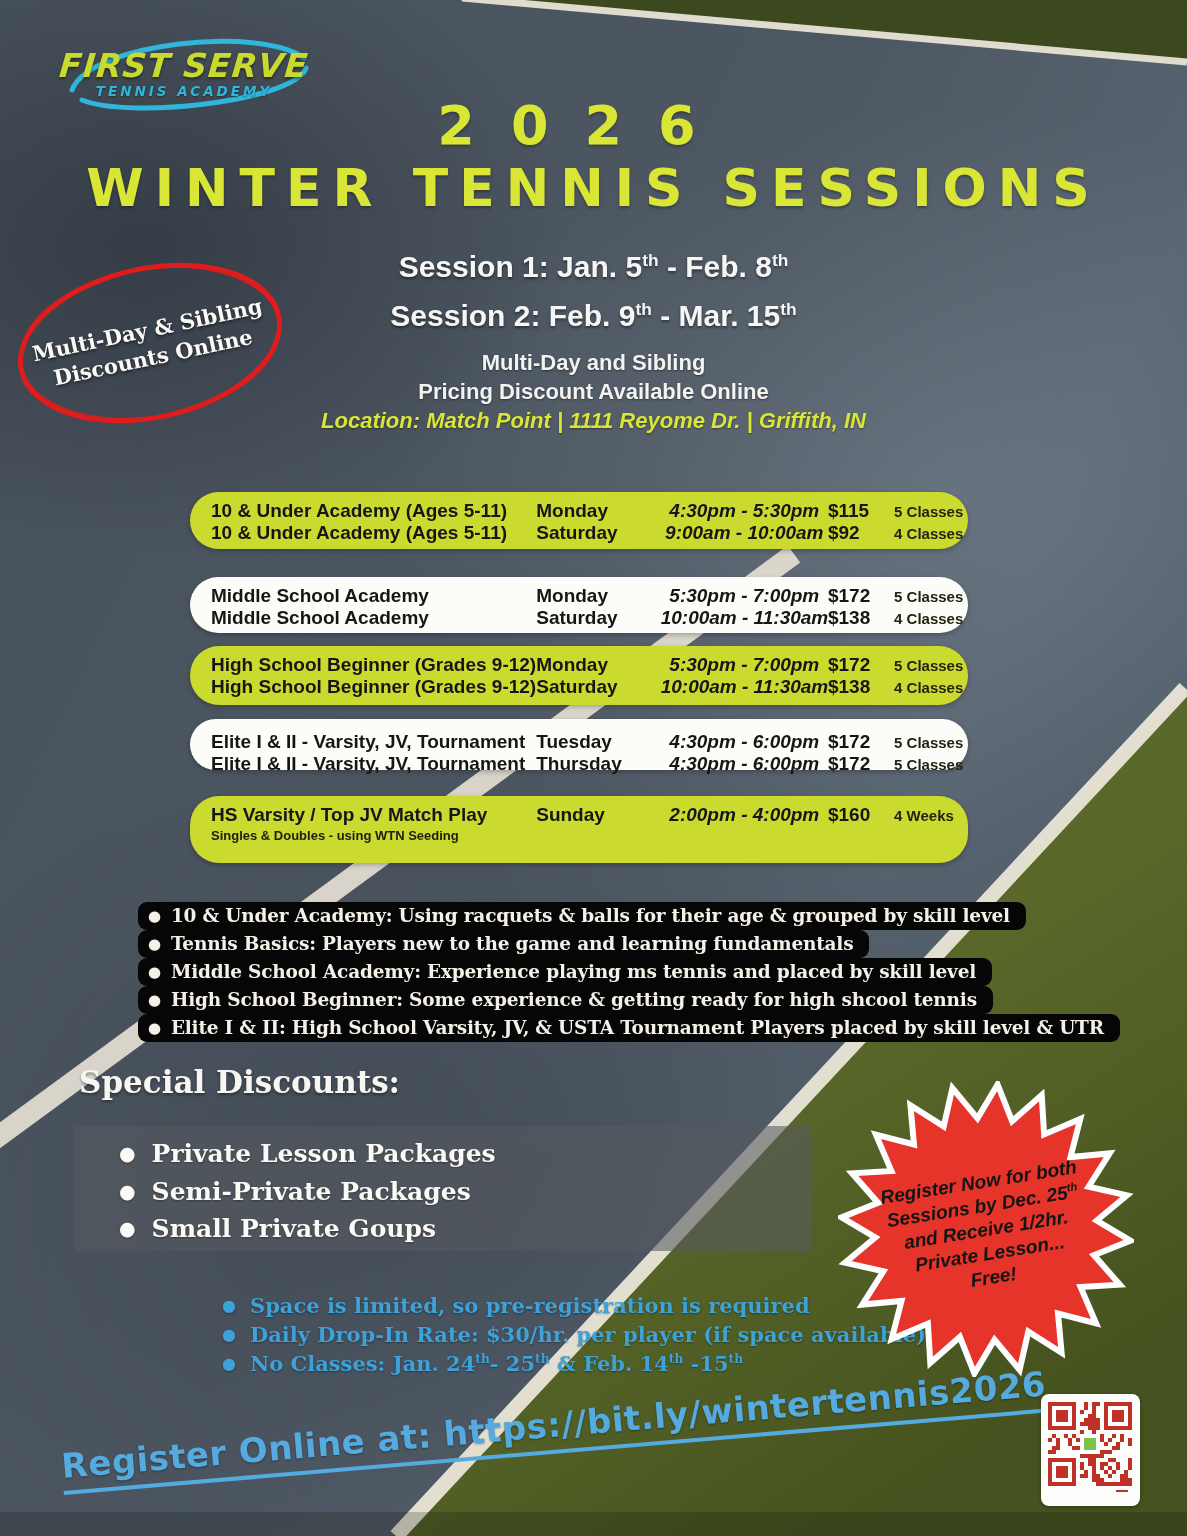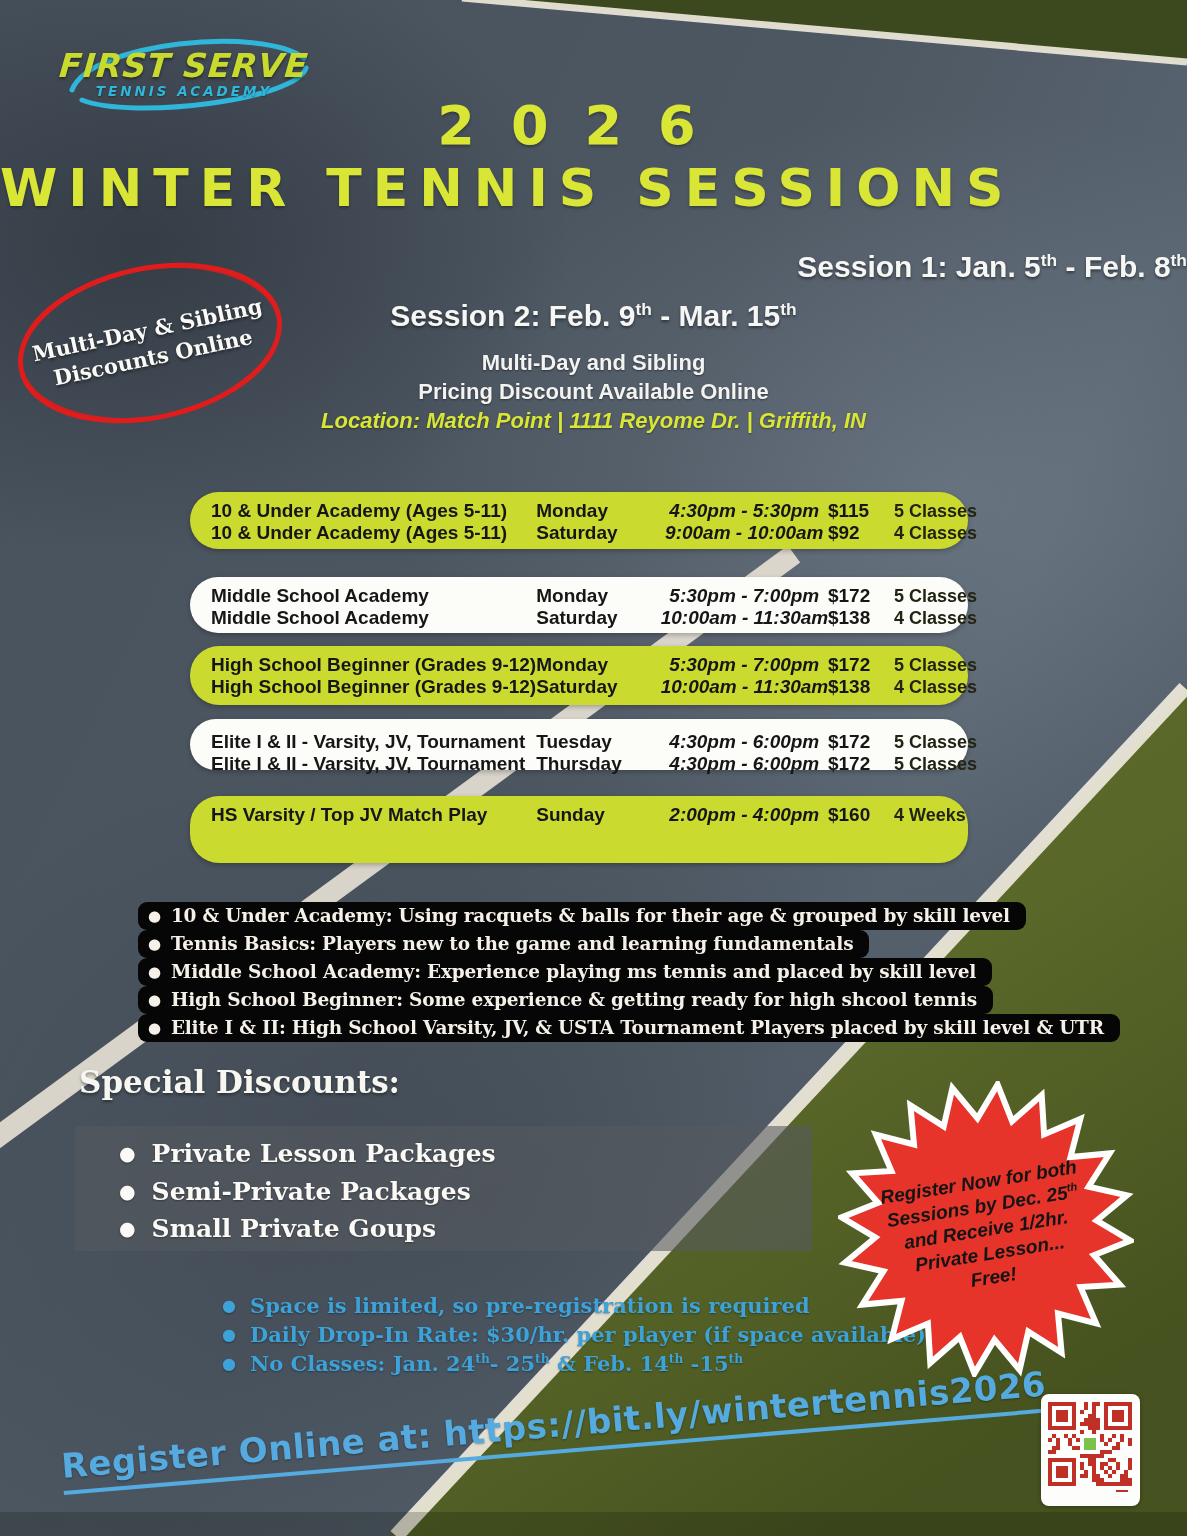--- a/index.html
+++ b/index.html
@@ -18,28 +18,28 @@
   .logo-title{position:relative;text-align:center;margin-top:12px;
     font:italic 800 33px "DejaVu Sans",sans-serif;color:#c9da2e;letter-spacing:1px;
     transform:skewX(-5deg);text-shadow:0 2px 3px rgba(0,0,0,.45);}
   .logo-sub{position:relative;text-align:center;margin-top:-2px;
     font:italic 700 13.5px "DejaVu Sans",sans-serif;color:#2fb6da;letter-spacing:3px;
     text-shadow:0 1px 2px rgba(0,0,0,.4);}
   
   .year{position:absolute;top:94px;left:0;right:0;z-index:2;text-align:center;margin-left:-18px;
     font:700 54px "DejaVu Sans",sans-serif;letter-spacing:36px;color:#d9e636;
     text-shadow:0 2px 3px rgba(0,0,0,.3);}
-  .main-title{position:absolute;top:158px;left:0;right:0;z-index:2;text-align:left;
+  .main-title{position:absolute;top:158px;left:0;right:0;z-index:2;text-align:center;
     font:700 52px "DejaVu Sans",sans-serif;letter-spacing:11px;color:#d9e636;
     text-shadow:0 2px 3px rgba(0,0,0,.3);}
   
   .sessions{position:absolute;left:0;right:0;top:0;z-index:2;}
   .session-line{position:absolute;left:0;right:0;text-align:center;color:#f6f6f4;
     font:700 30px "Liberation Sans",sans-serif;text-shadow:0 2px 3px rgba(0,0,0,.45);}
-  .session-line:nth-child(1){top:250px;text-align:right;}
+  .session-line:nth-child(1){top:250px;}
   .session-line:nth-child(2){top:299px;}
   .session-line sup,.fn-line sup,.star-line sup{font-size:.58em;line-height:0;}
   .pricing{position:absolute;left:0;right:0;text-align:center;color:#f3f3f1;z-index:2;
     font:700 22px "Liberation Sans",sans-serif;text-shadow:0 1px 2px rgba(0,0,0,.45);}
   .pricing.l1{top:350px;} .pricing.l2{top:379px;}
   .location{position:absolute;left:0;right:0;top:408px;text-align:center;z-index:2;
     font:italic 700 22px "Liberation Sans",sans-serif;color:#d9e636;
     text-shadow:0 1px 2px rgba(0,0,0,.4);}
   
   .oval{position:absolute;left:16px;top:266px;width:258px;height:144px;z-index:2;
@@ -51,21 +51,21 @@
     text-shadow:0 2px 3px rgba(0,0,0,.5);}
   
   .schedule{position:absolute;left:190px;top:0;width:778px;z-index:2;}
   .pill{position:absolute;left:0;width:778px;border-radius:29px;padding-top:8px;box-sizing:border-box;}
   .pill.lime{background:#cbda2f;box-shadow:0 2px 5px rgba(0,0,0,.25);}
   .pill.white{background:#fcfcf8;box-shadow:0 2px 5px rgba(0,0,0,.25);}
   .class-line{display:grid;grid-template-columns:44.5% 16% 21.5% 8.5% 9.5%;align-items:center;
     height:22px;color:#161616;font:700 19px "Liberation Sans",sans-serif;}
   .cell-name{padding-left:21px;white-space:nowrap;}
   .cell-time{text-align:center;white-space:nowrap;font-style:italic;}
-  .cell-count{font-size:18px;color:#232313;white-space:nowrap;}
+  .cell-count{font-size:15px;color:#232313;white-space:nowrap;}
   .pill-subtitle{padding-left:21px;font:700 13px "Liberation Sans",sans-serif;color:#20200f;margin-top:2px;}
   
   .notes{position:absolute;left:138px;top:902px;z-index:2;}
   .note-line{display:table;background:#060606;color:#f5f0e8;border-radius:9px;
     padding:3px 16px 4px 10px;line-height:19px;white-space:nowrap;
     font:700 18.5px "DejaVu Serif",serif;letter-spacing:-.2px;}
   .note-bullet{display:inline-block;margin-right:10px;font-size:15px;transform:translateY(-1px);}
   
   .sd-heading{position:absolute;left:79px;top:1064px;z-index:2;color:#f8f6f1;
     font:700 31px "DejaVu Serif",serif;text-shadow:0 2px 3px rgba(0,0,0,.4);}
@@ -213,20 +213,21 @@
         </div>
       </div>
       <div class="pill lime" style="top: 796px; height: 67px; ">
         <div class="class-line">
           <div class="cell-name">HS Varsity / Top JV Match Play</div>
           <div class="cell-day">Sunday</div>
           <div class="cell-time">2:00pm - 4:00pm</div>
           <div class="cell-price">$160</div>
           <div class="cell-count">4 Weeks</div>
         </div>
+        <div class="pill-subtitle">Singles &amp; Doubles - using WTN Seeding</div>
       </div>
     </div>
 
   <div class="notes" id="notes">
       <div class="note-line">
         <span class="note-bullet">●</span>
         <span>10 &amp; Under Academy: Using racquets &amp; balls for their age &amp; grouped by skill level</span>
       </div>
       <div class="note-line">
         <span class="note-bullet">●</span>

